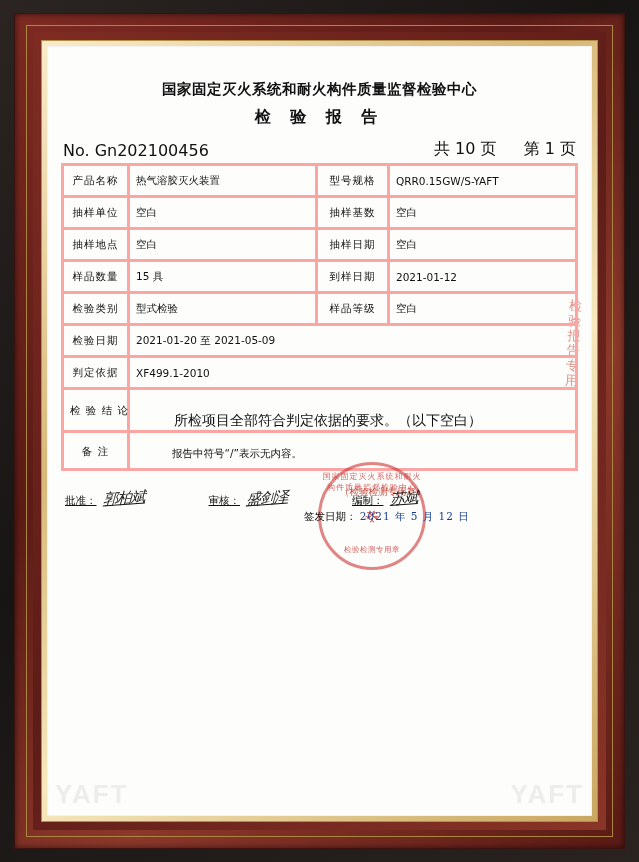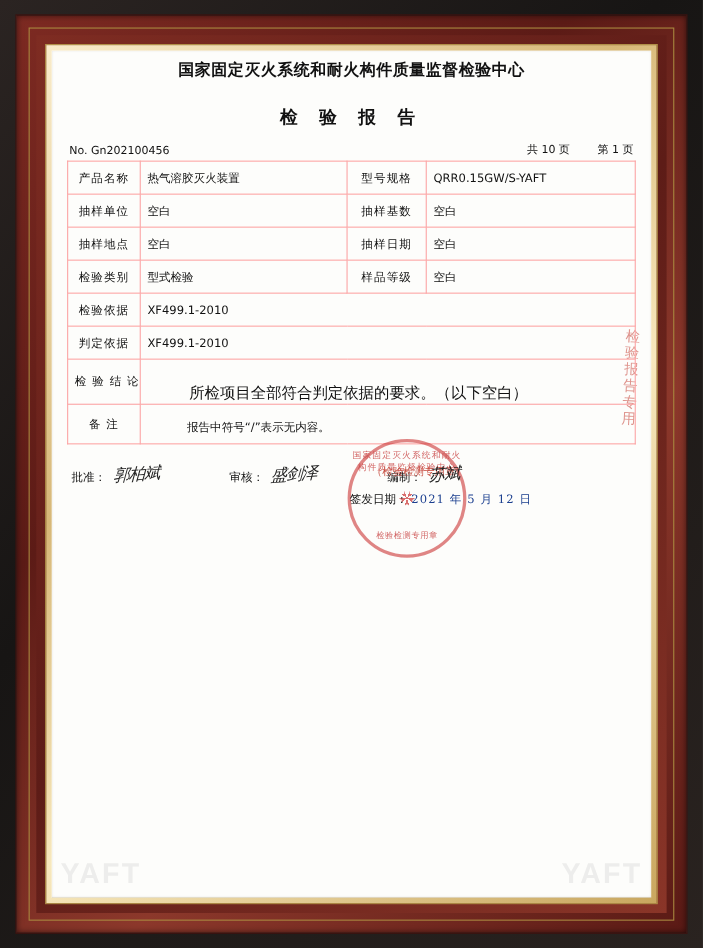--- a/index.html
+++ b/index.html
@@ -67,63 +67,63 @@
     pointer-events: none;
     user-select: none;
   }
   .wm1 { right: 8px; bottom: 6px; }
   .wm2 { left: 8px; bottom: 6px; }
 
   .doc {
     position: absolute;
     left: 0; top: 0;
     width: 100%;
-    padding: 0 14px 0 14px;
+    padding: 26px 14px 0 14px;
     box-sizing: border-box;
   }
   .title-main {
     text-align: center;
     font-family: "DejaVu Sans", "Liberation Sans", sans-serif;
     font-size: 14.5px;
     font-weight: bold;
     color: #111;
     letter-spacing: 0.5px;
     margin-top: 8px;
   }
   .title-sub {
     text-align: center;
     font-family: "DejaVu Sans", "Liberation Sans", sans-serif;
     font-size: 16px;
     font-weight: bold;
     color: #111;
     letter-spacing: 7px;
-    margin-top: 24px;
+    margin-top: 8px;
   }
   .meta-row {
     display: flex;
     justify-content: space-between;
     align-items: flex-end;
-    font-size: 10px;
+    font-size: 16px;
     color: #111;
     margin-top: 11px;
     padding: 0 2px 3px 2px;
     font-family: "DejaVu Sans", "Liberation Sans", sans-serif;
   }
   .meta-right span { margin-left: 22px; }
 
   table.report {
     width: 100%;
     border-collapse: collapse;
     table-layout: fixed;
     font-size: 10.5px;
     color: #111;
     font-family: "DejaVu Sans", "Liberation Sans", sans-serif;
   }
   table.report td {
-    border: 1px solid #fca5a5;
+    border: 3px solid #fca5a5;
     padding: 4px 6px;
     vertical-align: middle;
     height: 21px;
   }
   td.label {
     width: 66px;
     text-align: center;
     letter-spacing: 1px;
     white-space: nowrap;
   }
@@ -154,21 +154,21 @@
   .stamp-caption {
     position: absolute;
     left: 210px;
     top: 96px;
     font-size: 9.5px;
     color: #c0392b;
     opacity: .85;
   }
   .sign-line {
     position: absolute;
-    left: 190px;
+    left: 174px;
     top: 120px;
     font-size: 10.5px;
     color: #111;
   }
   .sign-date {
     color: #1b3f8f;
     font-family: "DejaVu Serif", "Liberation Serif", serif;
     letter-spacing: 1px;
   }
   .stamp {
@@ -222,20 +222,21 @@
     padding-top: 10px !important;
     padding-left: 42px !important;
   }
   .signature-row {
     display: flex;
     margin-top: 18px;
     padding-left: 4px;
     font-size: 10.5px;
     color: #111;
     font-family: "DejaVu Sans", "Liberation Sans", sans-serif;
+    text-decoration: underline;
   }
   .sig-block {
     display: flex;
     align-items: flex-end;
   }
   .sig-block + .sig-block { margin-left: 64px; }
   .sig-hand {
     font-family: "DejaVu Serif", "Liberation Serif", serif;
     font-style: italic;
     font-size: 15px;
@@ -308,29 +309,35 @@
             <td class="label">抽样基数</td>
             <td class="value">空白</td>
           </tr>
           <tr>
             <td class="label">抽样地点</td>
             <td class="value">空白</td>
             <td class="label">抽样日期</td>
             <td class="value">空白</td>
           </tr>
           <tr>
+            <td class="label">样品数量</td>
+            <td class="value">15 具</td>
+            <td class="label">到样日期</td>
+            <td class="value">2021-01-12</td>
+          </tr>
+          <tr>
             <td class="label">检验类别</td>
             <td class="value">型式检验</td>
             <td class="label">样品等级</td>
             <td class="value">空白</td>
           </tr>
 
           <tr>
-            <td class="label">检验依据</td>
-            <td class="value" colspan="3">XF499.1-2010</td>
+            <td class="label">检验日期</td>
+            <td class="value" colspan="3">2021-01-20 至 2021-05-09</td>
           </tr>
           <tr>
             <td class="label">判定依据</td>
             <td class="value" colspan="3">XF499.1-2010</td>
           </tr>
 
           <tr>
             <td class="label concl-label">检 验 结 论</td>
             <td class="concl-cell" colspan="3">
               <div class="concl-text">所检项目全部符合判定依据的要求。（以下空白）</div>

